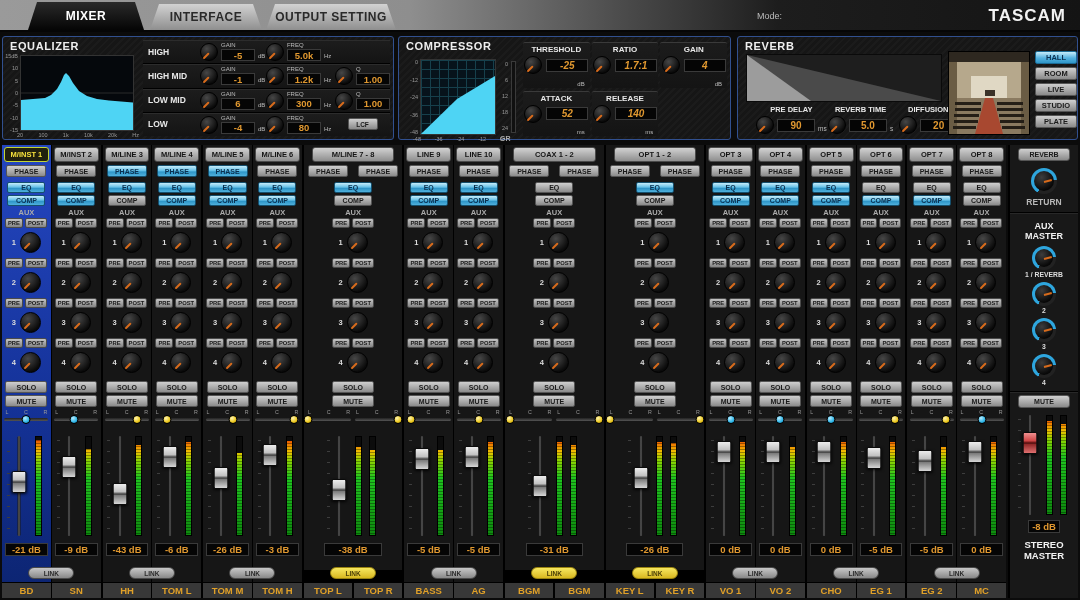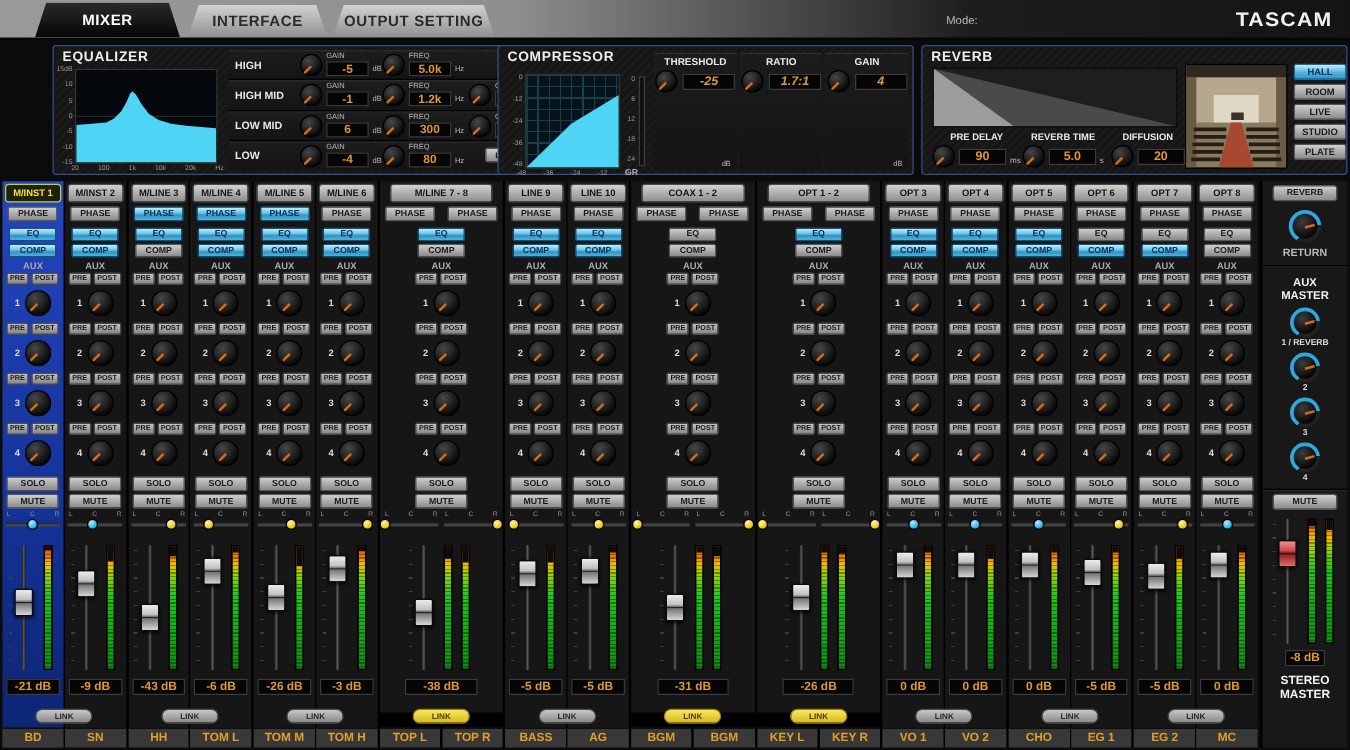--- a/index.html
+++ b/index.html
@@ -20,21 +20,21 @@
   .tab.t3 { left:266px; width:130px; }
   .mode-label { position:absolute; left:757px; top:11px; font-size:9px; color:#bbb; }
   .mode-box { position:absolute; left:790px; top:7px; width:172px; height:17px; background:#000; border:1px solid #555;
     color:#fff; font-size:10.5px; font-weight:bold; letter-spacing:.5px; display:flex; align-items:center; padding-left:7px;margin-top:29px; }
   .brand { position:absolute; right:14px; top:6px; font-size:17px; font-weight:bold; color:#f2f2f2; letter-spacing:1px; transform:scaleY(.92); }
 
   
   .panel { position:absolute; top:36px; height:104px; background:#161616; border:1px solid #31508f; border-radius:3px;
     background-image:repeating-linear-gradient(135deg, rgba(255,255,255,.025) 0 2px, transparent 2px 5px); }
   .panel .ptitle { position:absolute; left:7px; top:3px; font-size:11px; font-weight:bold; color:#efefef; letter-spacing:.6px; }
-  .eq-panel { left:2px; width:392px;margin-left:40px; }
+  .eq-panel { left:2px; width:392px; }
   .comp-panel { left:398px; width:333px; }
   .rev-panel { left:737px; width:341px; }
 
   .yticks { position:absolute; display:flex; flex-direction:column; justify-content:space-between; align-items:flex-end; font-size:5.5px; color:#999; }
   .xticks { position:absolute; display:flex; justify-content:space-between; font-size:5.5px; color:#999; }
   .plot { position:absolute; background:#05080c; border:1px solid #333; }
 
   
   .eq-yticks { left:2px; top:16px; height:80px; width:13px; }
   .eq-plot { left:17px; top:18px; width:114px; height:76px; }
@@ -80,21 +80,21 @@
   .cprow { display:flex; gap:2px; flex:1 1 0; }
   .cparam { width:67px; position:relative; border-top:1px solid #3a3a3a; background:linear-gradient(180deg,#1c1c1c,#141414);
     display:flex; flex-direction:column; align-items:center; padding-top:2px; border-radius:2px; }
   .cplbl { font-size:8px; font-weight:bold; color:#e8e8e8; margin-bottom:2px; white-space:nowrap; }
   .cpknobrow { display:flex; align-items:center; gap:4px;font-style:italic; }
   .cpbox { width:42px; height:13px; font-size:10px; }
   .cpunit { position:absolute; right:5px; bottom:1px; font-size:6px; color:#bbb; }
 
   
   .decay { position:absolute; left:8px; top:17px; width:196px; height:48px; background:#1e1e1e; border:1px solid #0a0a0a; }
-  .rparams { position:absolute; left:8px; top:68px; width:206px; display:flex; }
+  .rparams { position:absolute; left:18px; top:68px; width:206px; display:flex; }
   .rparam { flex:1 1 0; position:relative; display:flex; flex-direction:column; align-items:center; }
   .rplbl { font-size:7.5px; font-weight:bold; color:#e8e8e8; margin-bottom:2px; white-space:nowrap; }
   .rpknobrow { display:flex; align-items:center; gap:3px; }
   .rpbox { width:38px; height:13px; font-size:10px; }
   .rpunit { font-size:6.5px; color:#bbb; align-self:flex-end; margin-bottom:2px; }
   .hall-img { position:absolute; left:210px; top:14px; width:82px; height:84px; border:1px solid #000; }
   .rtypes { position:absolute; left:297px; top:14px; width:42px; display:flex; flex-direction:column; gap:3px; }
   .rtype { height:13px; border-radius:2px; background:linear-gradient(180deg,#cfcfcf,#8a8a8a); border:1px solid #555;
     color:#1a1a1a; font-size:7.5px; font-weight:bold; display:flex; align-items:center; justify-content:center; }
   .rtype.active { background:linear-gradient(180deg,#c6ecfa,#54b2e0 55%,#2f96c8); border:1px solid #1b6c96; color:#0a3050; }
@@ -368,20 +368,39 @@
             </div>
         </div>
         <div class="cparam">
           <div class="cplbl">GAIN</div>
           <div class="cpknobrow">
               <div class="knob"></div>
               <span class="vbox cpbox">4</span>
             </div>
           <span class="cpunit">dB</span>
         </div>
+      </div>
+      <div class="cprow">
+        <div class="cparam">
+          <div class="cplbl">ATTACK</div>
+          <div class="cpknobrow">
+              <div class="knob"></div>
+              <span class="vbox cpbox">52</span>
+            </div>
+          <span class="cpunit">ms</span>
+        </div>
+        <div class="cparam">
+          <div class="cplbl">RELEASE</div>
+          <div class="cpknobrow">
+              <div class="knob"></div>
+              <span class="vbox cpbox">140</span>
+            </div>
+          <span class="cpunit">ms</span>
+        </div>
+        <div style="width:67px;"></div>
       </div>
     </div>
   </div>
 
   <div class="panel rev-panel">
     <div class="ptitle">REVERB</div>
     <div class="decay">
       <svg width="194" height="46" viewBox="0 0 194 46">
         <polygon points="0,0 194,46 0,46" fill="#4a4a4a"></polygon>
         <polygon points="0,0 64,46 0,46" fill="#9c9c9c"></polygon>

